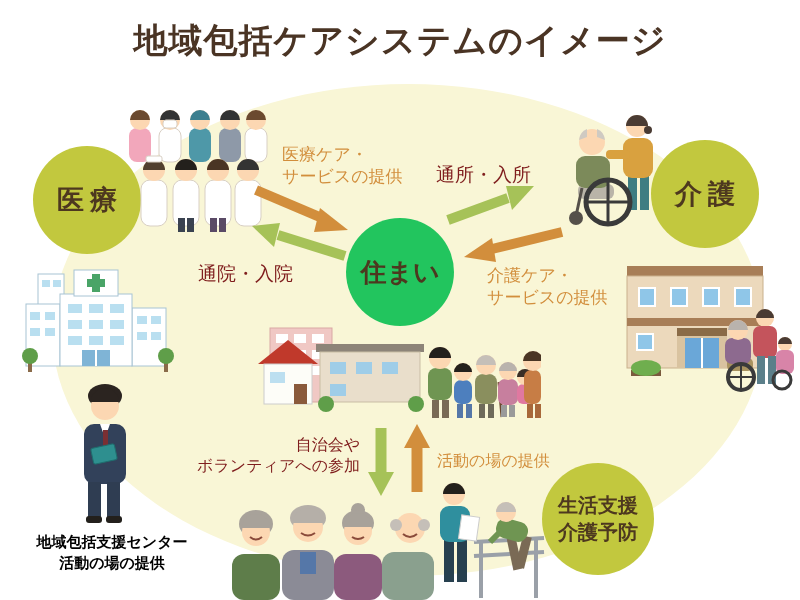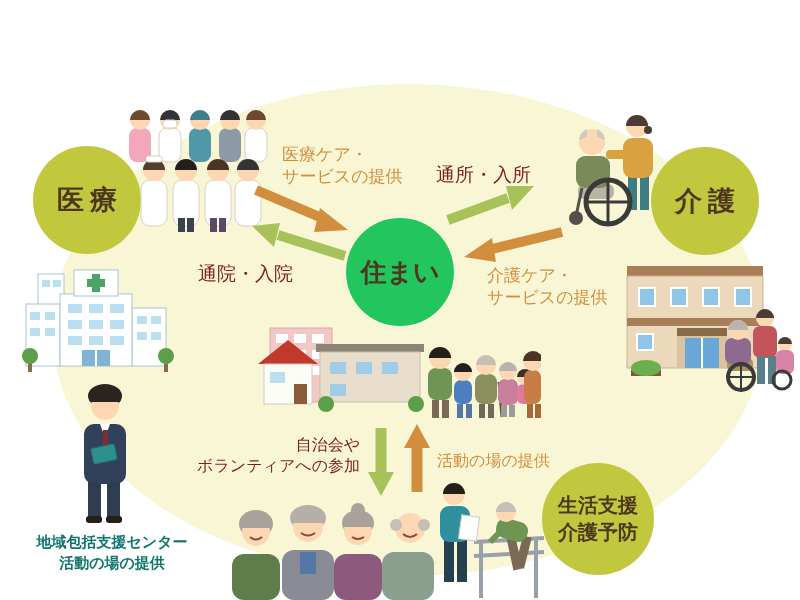--- a/index.html
+++ b/index.html
@@ -16,49 +16,50 @@
   #title{
     left:0;top:18px;width:800px;text-align:center;
     font-size:34px;font-weight:bold;color:#4a3424;letter-spacing:1px;
   }
   
   .node{
     border-radius:50%;background:#c2c83e;display:flex;align-items:center;justify-content:center;
     flex-direction:column;color:#4d381f;font-weight:bold;text-align:center;
   }
   #node-medical{left:33px;top:146px;width:108px;height:108px;font-size:27px;letter-spacing:6px;text-indent:6px;}
-  #node-care{left:651px;top:147px;width:108px;height:108px;font-size:27px;letter-spacing:6px;text-indent:6px;}
+  #node-care{left:651px;top:140px;width:108px;height:108px;font-size:27px;letter-spacing:6px;text-indent:6px;}
   #node-home{left:346px;top:218px;width:108px;height:108px;font-size:26px;background:#22c55e;}
   #node-support{left:542px;top:463px;width:112px;height:112px;font-size:20px;line-height:1.35;}
   
   .lbl{font-weight:normal;line-height:1.32;white-space:nowrap;}
   .lbl-orange{color:#d28e3c;}
   .lbl-green{color:#7f1d1d;}
   #lbl-medical-service{left:282px;top:144px;font-size:17px;}
   #lbl-tsusho{left:436px;top:162px;font-size:19px;}
   #lbl-tsuin{left:198px;top:261px;font-size:19px;}
   #lbl-care-service{left:487px;top:265px;font-size:17px;}
   #lbl-community{left:158px;top:434px;width:202px;font-size:16px;text-align:right;}
   #lbl-activity{left:437px;top:450px;font-size:16px;}
   
   #footer-caption{
     left:12px;top:531px;width:200px;text-align:center;
-    font-size:15px;font-weight:bold;color:#0f766e;line-height:1.4;
+    font-size:15px;font-weight:bold;color:#000000;line-height:1.4;
   }
   svg{display:block;}
   #arrow-layer{left:0;top:0;}
   .z1{z-index:1}.z2{z-index:2}.z3{z-index:3}.z4{z-index:4}.z5{z-index:5}
 </style>
 </head>
 <body>
 
 <div id="stage">
 
   <div id="blob" class="abs z1"></div>
 
+  <div id="title" class="abs z5">地域包括ケアシステムのイメージ</div>
 
   <div id="node-medical" class="abs node z2">
     <span>医療</span>
   </div>
   <div id="node-care" class="abs node z2">
     <span>介護</span>
   </div>
   <div id="node-home" class="abs node z4">
     <span>住まい</span>
   </div>

